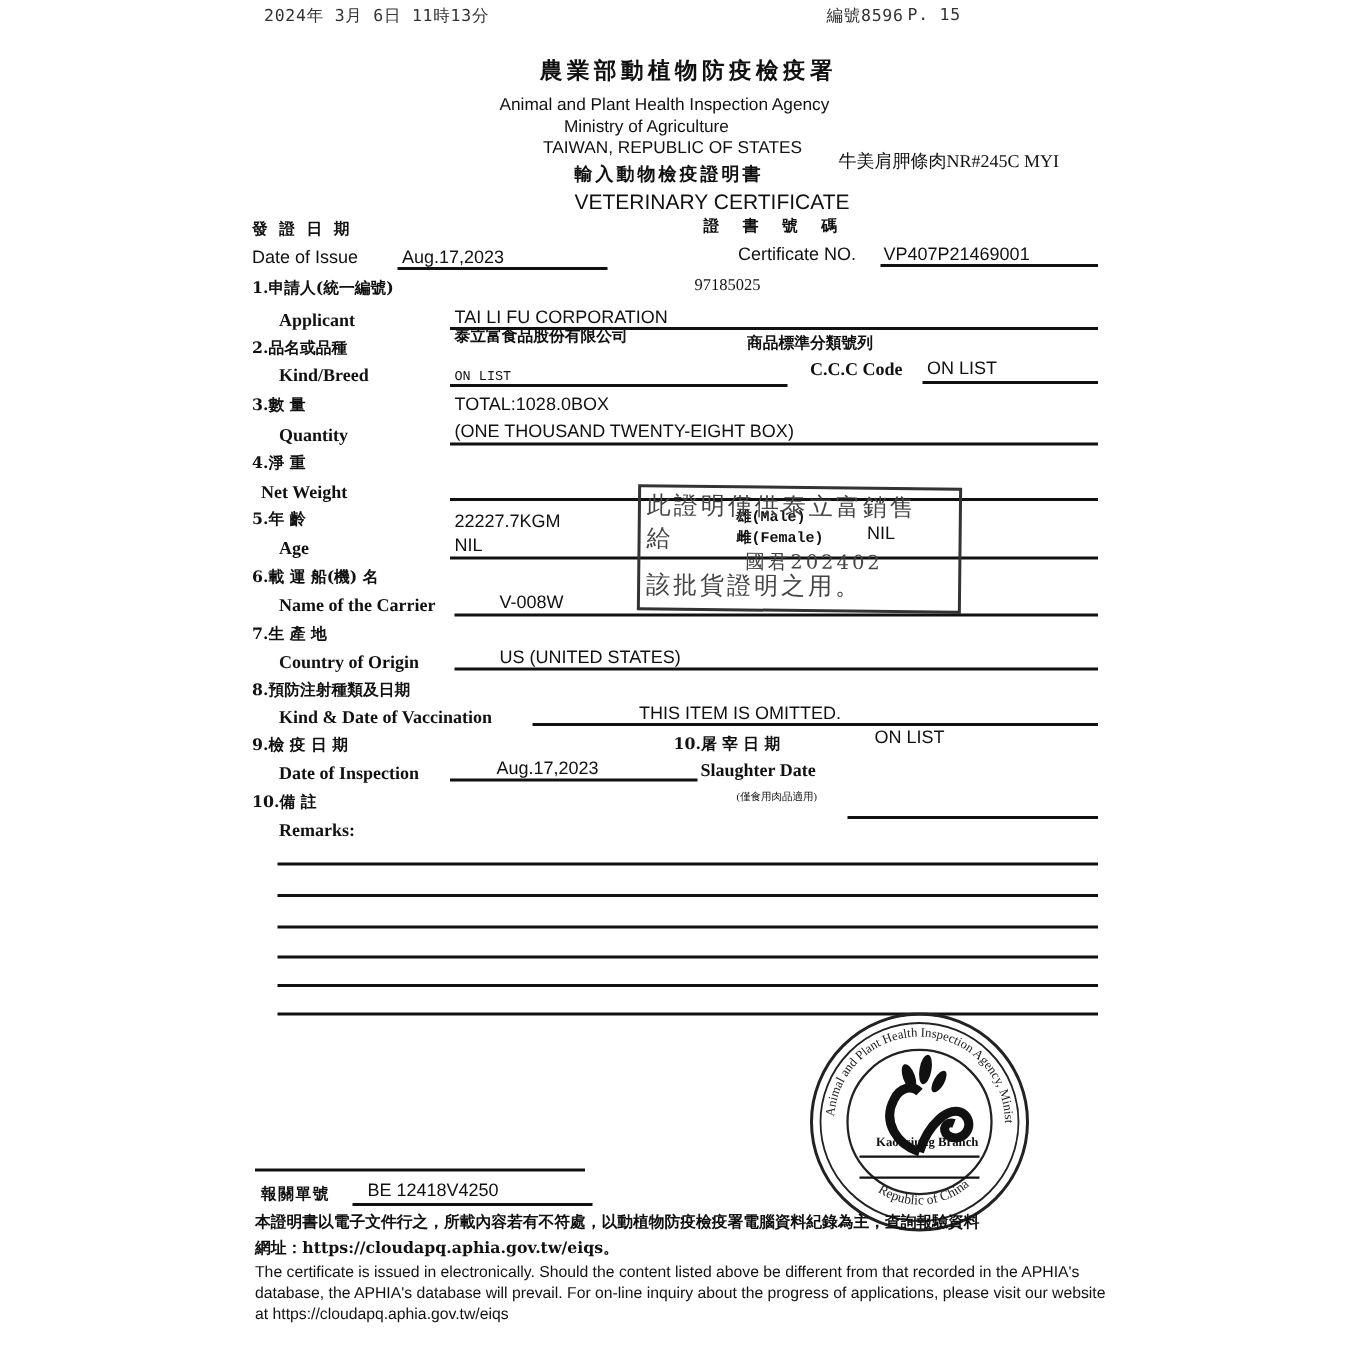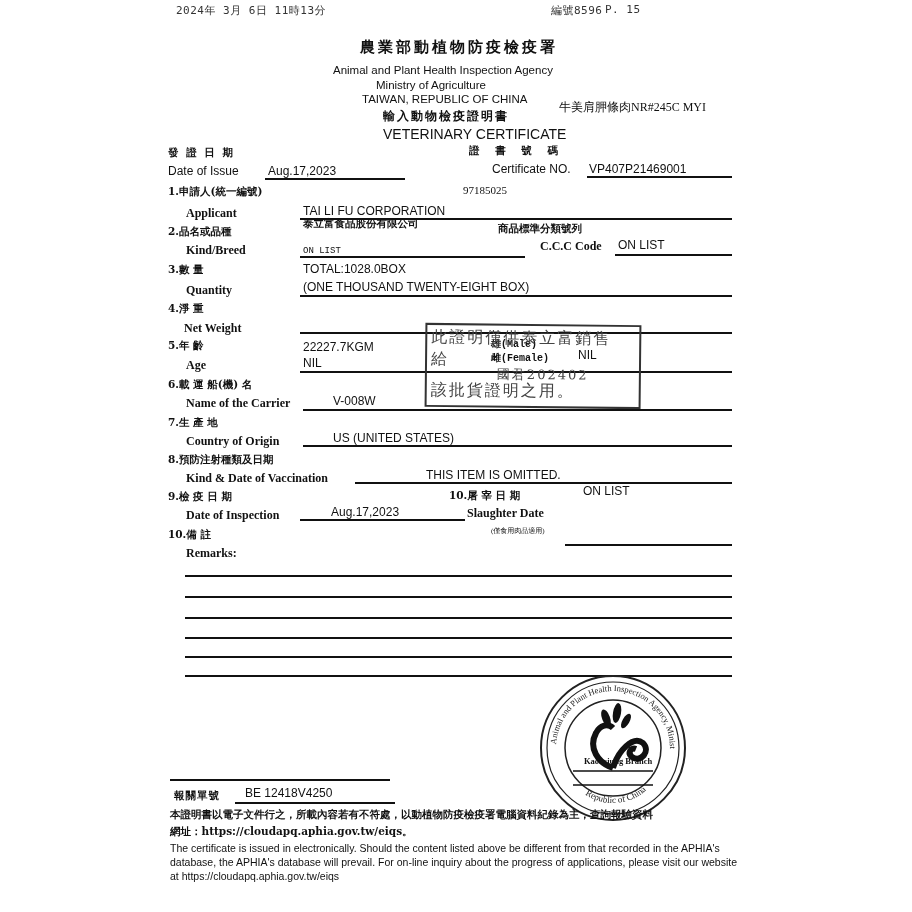--- a/index.html
+++ b/index.html
@@ -26,21 +26,21 @@
 <body>
 
 <div class="abs fax" style="left:176px;top:3px;">2024年 3月 6日 11時13分</div>
 <div class="abs fax" style="left:551px;top:3px;">編號8596</div>
 <div class="abs fax" style="left:605px;top:3px;">P. 15</div>
 
 <div>
   <div class="abs title-cn" style="left:360px;top:38px;">農業部動植物防疫檢疫署</div>
   <div class="abs title-en" style="left:333px;top:64px;">Animal and Plant Health Inspection Agency</div>
   <div class="abs title-en" style="left:376px;top:79px;">Ministry of Agriculture</div>
-  <div class="abs title-en" style="left:362px;top:93px;">TAIWAN, REPUBLIC OF CHINA</div>
+  <div class="abs title-en" style="left:362px;top:93px;">TAIWAN, REPUBLIC OF STATES</div>
   <div class="abs title-cn" style="left:383px;top:108px;font-size:12px;letter-spacing:2px;">輸入動物檢疫證明書</div>
   <div class="abs title-en" style="left:383px;top:126px;font-size:14px;">VETERINARY CERTIFICATE</div>
   <div class="abs serif" style="left:559px;top:99px;font-size:12px;">牛美肩胛條肉NR#245C MYI</div>
 </div>
 
 <div class="abs lbl-cn" style="left:168px;top:146px;">發 證 日 期</div>
 <div class="abs lbl-sans" style="left:168px;top:164px;">Date of Issue</div>
 <div class="abs val" style="left:268px;top:164px;">Aug.17,2023</div>
 <div class="line" style="left:265px;top:178px;width:140px;"></div>
 
@@ -66,21 +66,21 @@
 <div class="abs val" style="left:618px;top:238px;">ON LIST</div>
 <div class="line" style="left:615px;top:254px;width:117px;"></div>
 
 <div class="abs lbl-cn" style="left:168px;top:263px;letter-spacing:0;">3.數    量</div>
 <div class="abs lbl-en" style="left:186px;top:283px;">Quantity</div>
 <div class="abs val" style="left:303px;top:262px;">TOTAL:1028.0BOX</div>
 <div class="abs val" style="left:303px;top:280px;">(ONE THOUSAND TWENTY-EIGHT BOX)</div>
 <div class="line" style="left:300px;top:295px;width:432px;"></div>
 
 <div class="abs lbl-cn" style="left:168px;top:302px;letter-spacing:0;">4.淨    重</div>
-<div class="abs lbl-en" style="left:184px;top:321px;">Net Weight</div>
+<div class="abs lbl-en" style="left:174px;top:321px;">Net Weight</div>
 <div class="abs val" style="left:303px;top:318px;margin-top:22px;">22227.7KGM</div>
 <div class="line" style="left:300px;top:332px;width:432px;"></div>
 
 <div class="abs lbl-cn" style="left:168px;top:339px;letter-spacing:0;">5.年    齡</div>
 <div class="abs lbl-en" style="left:186px;top:358px;">Age</div>
 <div class="abs val" style="left:303px;top:356px;">NIL</div>
 <div class="line" style="left:300px;top:371px;width:432px;"></div>
 
 <div class="abs mono" style="left:491px;top:337px;font-size:10px;font-weight:bold;">雄(Male)</div>
 <div class="abs mono" style="left:491px;top:351px;font-size:10px;font-weight:bold;">雌(Female)</div>

